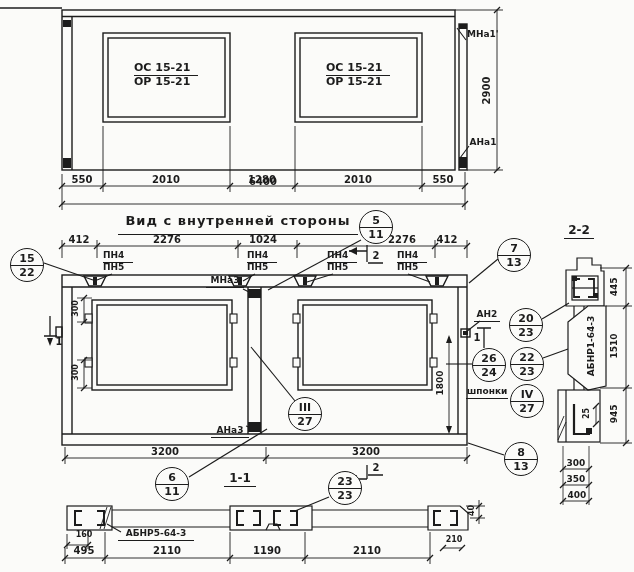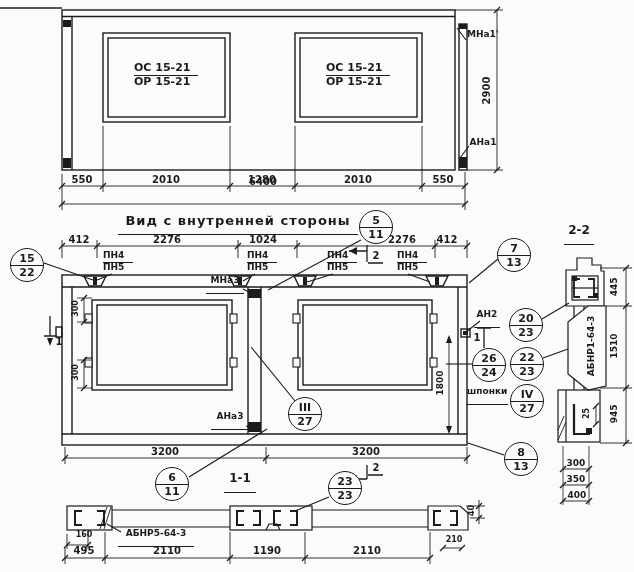--- a/index.html
+++ b/index.html
@@ -3,21 +3,21 @@
 <meta charset="utf-8">
 <style>
   html,body{margin:0;padding:0;background:#e8e8e6;}
   #canvas{
     position:relative;width:634px;height:572px;background:#fbfbf9;
     font-family:"DejaVu Sans",sans-serif;color:#1c1c1c;overflow:hidden;
   }
   svg{position:absolute;left:0;top:0;}
   .lbl{position:absolute;font-weight:bold;white-space:nowrap;font-size:10px;line-height:1.1;text-align:center;z-index:2;}
   .s8{font-size:8px;} .s9{font-size:9px;} .s12{font-size:12px;}
-  .ul{border-bottom:1.3px solid #1c1c1c;padding-bottom:7px;}
+  .ul{border-bottom:1.3px solid #1c1c1c;padding-bottom:1px;}
   .rot{transform:rotate(-90deg);transform-origin:center;width:40px;}
   .frac{position:absolute;display:flex;flex-direction:column;font-weight:bold;line-height:1.1;z-index:2;}
   .fd{width:100%;border-top:1.2px solid #1c1c1c;margin:1px 0 0 0;}
   .pn{width:30px;font-size:9px;}
   .winlab{width:64px;font-size:11px;}
   .callout{
     position:absolute;width:34px;height:34px;border:1.6px solid #1c1c1c;border-radius:50%;
     background:#fbfbf9;display:flex;flex-direction:column;align-items:center;justify-content:center;
     font-size:11px;font-weight:bold;line-height:1;z-index:3;box-sizing:border-box;
   }
@@ -236,21 +236,21 @@
   <span class="fd"></span>
   <span>ПН5</span>
 </div>
 <div class="frac pn" style="left:397px;top:251px">
   <span>ПН4</span>
   <span class="fd"></span>
   <span>ПН5</span>
 </div>
 
 <span class="lbl s9 ul" style="left:206px;top:276px;width:38px">МНа3</span>
-<span class="lbl s9 ul" style="left:211px;top:412px;width:38px">АНа3</span>
+<span class="lbl s9 ul" style="left:211px;top:426px;width:38px">АНа3</span>
 <span class="lbl s9 ul" style="left:474px;top:310px;width:26px">АН2</span>
 <span class="lbl s9 ul" style="left:466px;top:387px;width:42px">шпонки</span>
 <span class="lbl rot s8" style="left:56px;top:304px">300</span>
 <span class="lbl rot s8" style="left:56px;top:368px">300</span>
 <span class="lbl rot s9" style="left:421px;top:378px">1800</span>
 <span class="lbl" style="left:145px;top:446px;width:40px">3200</span>
 <span class="lbl" style="left:346px;top:446px;width:40px">3200</span>
 <span class="lbl" style="left:54px;top:336px;width:10px">1</span>
 <span class="lbl" style="left:472px;top:332px;width:10px">1</span>
 <span class="lbl" style="left:370px;top:250px;width:12px">2</span>

